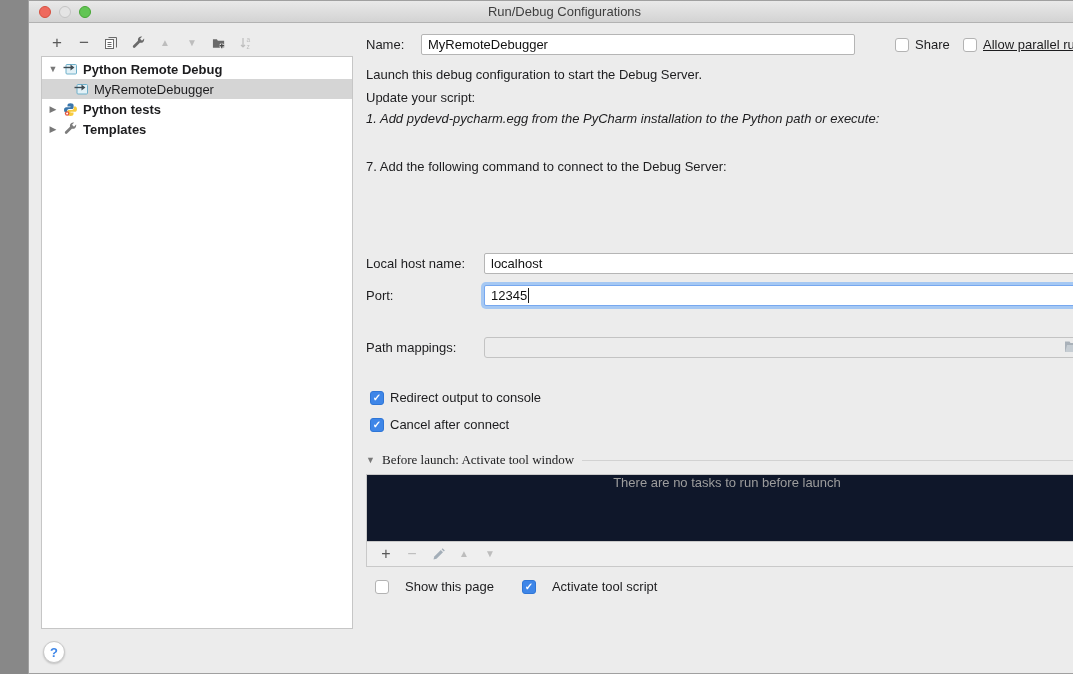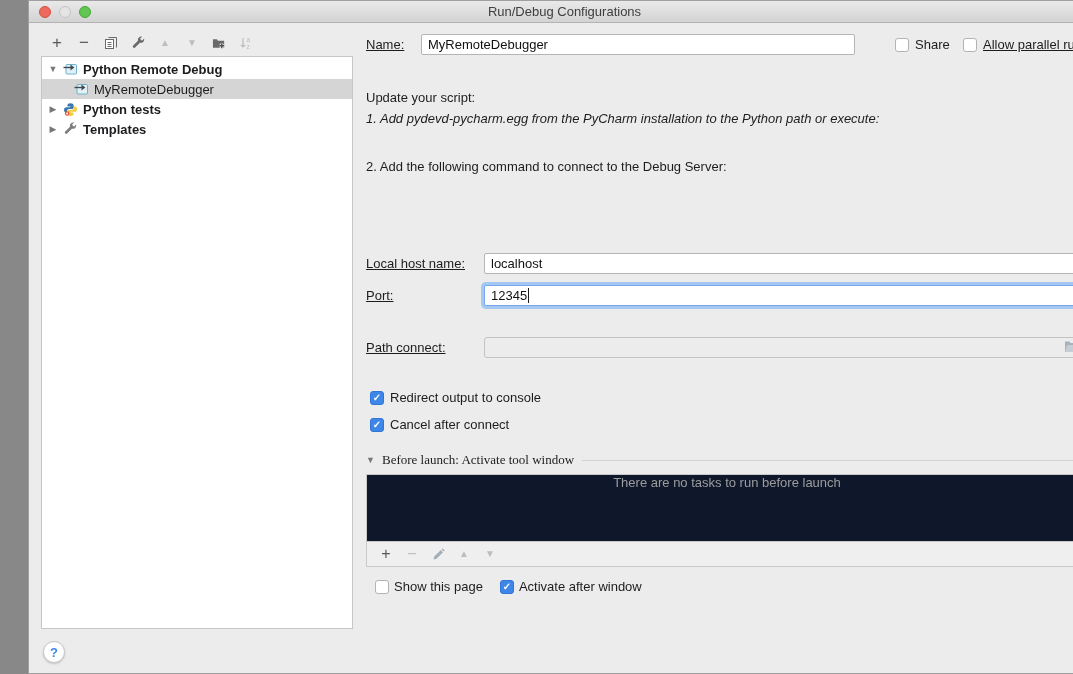--- a/index.html
+++ b/index.html
@@ -40,21 +40,21 @@
   .trow.selected{ background:#d5d5d5; }
   .texp{ width:12px; margin-left:5px; font-size:9px; color:#787878; text-align:center; flex:0 0 12px;}
   .trow.child{ padding-left:28px; }
   .ticon{ width:16px; height:16px; display:flex; align-items:center; justify-content:center; margin-left:3px; flex:0 0 16px;}
   .tlabel{ margin-left:5px; white-space:nowrap; }
   .tlabel.bold{ font-weight:bold; }
 
   
   .content{ position:absolute; left:337px; top:30px; width:722px; height:600px; }
   .abs{ position:absolute; }
-  .lbl{ line-height:21px;text-decoration:underline; }
+  .lbl{ line-height:21px; }
   .txt{ line-height:16px; }
   input.field{
     height:21px; border:1px solid #b5b5b5; border-radius:2px; background:#fff;
     padding:0 6px; font:13px "Liberation Sans", sans-serif; color:#111; outline:none;
   }
   input.field.focused{
     border:1px solid #77a8ef; box-shadow:0 0 0 3px #a5c8f3;
   }
   .caret{ position:absolute; width:1px; height:15px; background:#1a1a1a; }
   .codeblock{
@@ -201,32 +201,33 @@
     <input class="abs field" style="left: 55px; top: 3px; width: 434px;" value="MyRemoteDebugger">
     <span class="abs cbrow" style="left:529px; top:6px;">
       <span class="cb"></span>
       <span>Share</span>
     </span>
     <span class="abs cbrow" style="left:597px; top:6px;text-decoration:underline;">
       <span class="cb"></span>
       <span>Allow parallel run</span>
     </span>
 
+    <div class="abs txt" style="left:0; top:36px;">Launch this debug configuration to start the Debug Server.</div>
     <div class="abs txt" style="left:0; top:59px;">Update your script:</div>
     <div class="abs txt" style="left:0; top:80px;font-style:italic;">1. Add pydevd-pycharm.egg from the PyCharm installation to the Python path or execute:</div>
-    <div class="abs txt" style="left:0; top:128px;">2. Add the following command to connect to the Debug Server:</div>
+    <div class="abs txt" style="left:0; top:128px;">7. Add the following command to connect to the Debug Server:</div>
 
     <span class="abs lbl" style="left:0; top:222px;">Local host name:</span>
     <input class="abs field" style="left: 118px; top: 222px; width: 602px;" value="localhost">
 
     <span class="abs lbl" style="left:0; top:254px;">Port:</span>
     <input class="abs field focused" style="left: 118px; top: 254px; width: 602px;" value="12345">
     <span class="abs caret" style="left:162px; top:257px;"></span>
 
-    <span class="abs lbl" style="left:0; top:306px;">Path connect:</span>
+    <span class="abs lbl" style="left:0; top:306px;">Path mappings:</span>
     <div class="abs pathfield" style="left:118px; top:306px; width:602px;">
       <span>
         <svg width="16" height="13" viewBox="0 0 16 13">
           <path fill="#a9b1b9" d="M1 1.5h4.5l1 1.5H15v9H1z"></path>
           <path fill="#c6cdd3" d="M3 5h13l-1.8 7H1.2z"></path>
         </svg>
       </span>
     </div>
 
     <div class="abs cbrow" style="left:4px; top:359px;">
@@ -257,27 +258,27 @@
       <span class="tbi disabled">
         <svg width="13" height="13" viewBox="0 0 13 13">
           <path fill="#a3aeb8" d="M1.5 11.5l.8-3L8.8 2l2.2 2.2-6.5 6.5-3 .8z"></path>
           <path fill="#a3aeb8" d="M9.6 1.2l2.2 2.2 1-1L10.6.2z"></path>
         </svg>
       </span>
       <span class="tbi small disabled">▲</span>
       <span class="tbi small disabled">▼</span>
     </div>
 
-    <div class="abs cbrow" style="left:9px; top:548px; gap:5px;">
+    <div class="abs cbrow" style="left:9px; top:548px; gap:16px;">
       <span class="cb"></span>
       <span>Show this page</span>
       <span class="cb checked" style="margin-left:12px;">
           <span class="mark">✓</span>
         </span>
-      <span>Activate after window</span>
+      <span>Activate tool script</span>
     </div>
 
   </div>
 
   <div class="help-btn">
     <span>?</span>
   </div>
 
 </div>
 

